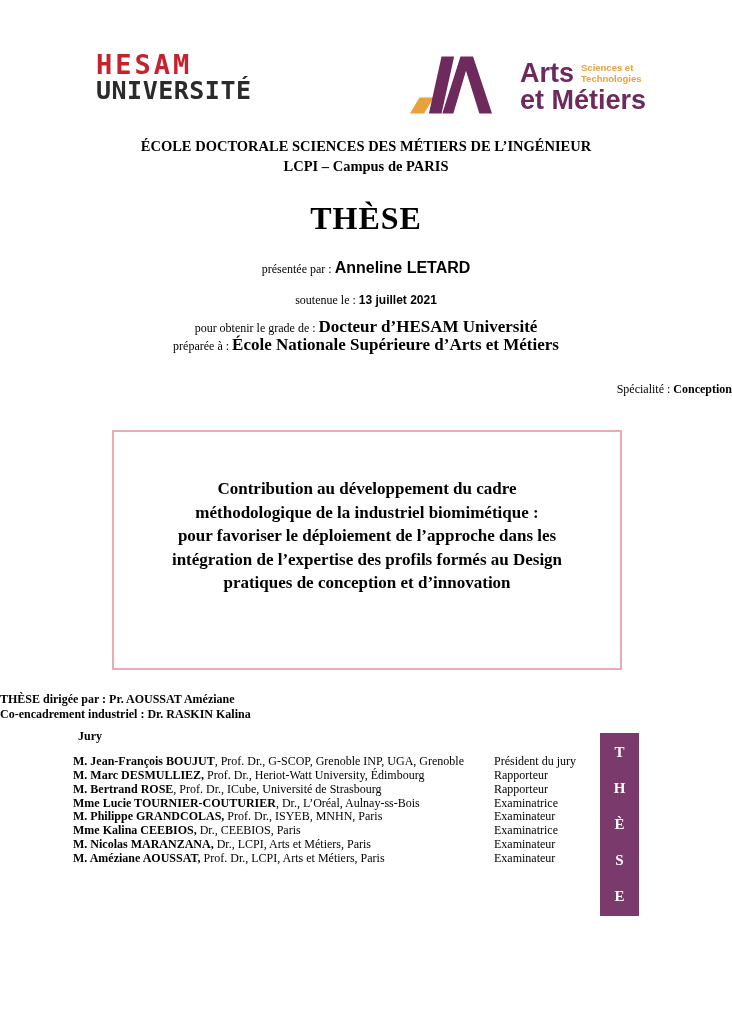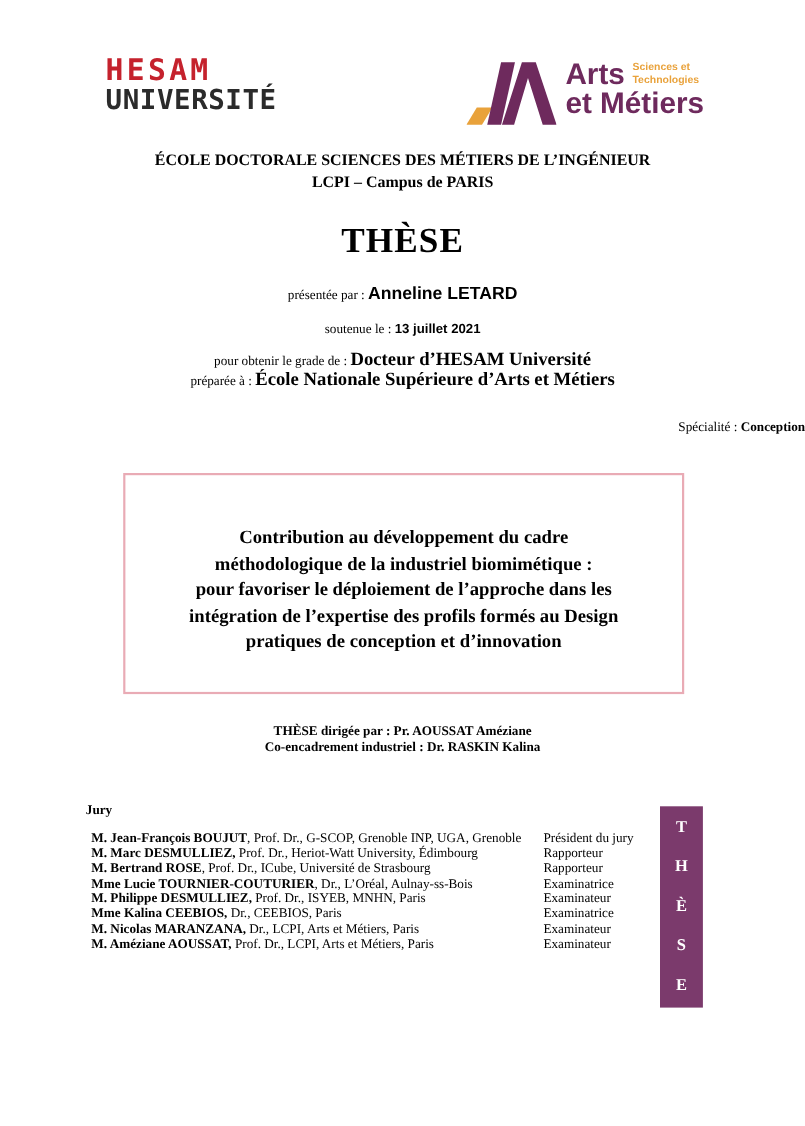--- a/index.html
+++ b/index.html
@@ -5,21 +5,21 @@
   html,body{margin:0;padding:0;background:#fff;}
   .page{position:relative;width:732px;height:1024px;background:#fff;overflow:hidden;
         font-family:"Liberation Serif","DejaVu Serif",serif;color:#000;}
 
   
   .hesam-logo{position:absolute;left:96px;top:52px;line-height:26px;
               font-family:"DejaVu Sans Mono",monospace;font-weight:bold;}
   .hesam-line1{font-size:27px;letter-spacing:3px;color:var(--hesam_red,#c5222d);}
   .hesam-line2{font-size:25px;letter-spacing:0.5px;color:var(--logo_dark,#2b2b2b);}
 
-  .am-logo{position:absolute;left:424px;top:54px;display:flex;align-items:flex-start;}
+  .am-logo{position:absolute;left:410px;top:54px;display:flex;align-items:flex-end;gap:20px;}
   .am-mark{display:block;margin-top:2px;}
   .am-mark .p{fill:var(--am_purple,#6e2a5d);}
   .am-mark .o{fill:var(--am_orange,#e9a23b);}
   .am-text{margin-left:8px;font-family:"Liberation Sans",sans-serif;font-weight:bold;
            color:var(--am_purple,#6e2a5d);line-height:27px;}
   .am-row1{display:flex;align-items:flex-start;}
   .am-name{font-size:27px;}
   .am-tagline{margin-left:7px;margin-top:3px;font-size:9.5px;line-height:10.5px;
               color:var(--am_orange,#e9a23b);}
 
@@ -32,34 +32,34 @@
   .l-degree{top:317px;}
   .l-prepared{top:335px;}
   .l-specialty{top:379px;text-align:right;}
   .lbl{font-size:12px;}
   .val-sans-lg{font-family:"Liberation Sans",sans-serif;font-weight:bold;font-size:16px;}
   .val-sans-sm{font-family:"Liberation Sans",sans-serif;font-weight:bold;font-size:12px;}
   .val-serif-lg{font-weight:bold;font-size:17px;}
   .val-serif-sm{font-weight:bold;font-size:12px;}
 
   
-  .title-box{position:absolute;left:112px;top:430px;width:510px;height:201px;
+  .title-box{position:absolute;left:112px;top:430px;width:510px;height:240px;
              box-sizing:border-box;border:2px solid var(--box_border,#e9abb5);
              padding-top:45px;text-align:center;}
   .title-line{font-weight:bold;font-size:17px;line-height:23.5px;}
 
   
-  .direction{position:absolute;left:0;top:657px;width:100%;text-align:center;
+  .direction{position:absolute;left:0;top:692px;width:100%;text-align:left;
              font-weight:bold;font-size:12px;line-height:15px;}
 
   
   .jury-label{position:absolute;left:78px;top:729px;font-weight:bold;font-size:12px;}
   .jury-list{position:absolute;left:0;top:755px;width:100%;}
   .jury-row{position:relative;height:13.85px;line-height:13.85px;font-size:12px;}
-  .jury-left{position:absolute;left:83px;white-space:pre;}
+  .jury-left{position:absolute;left:73px;white-space:pre;}
   .jury-name{font-weight:bold;}
   .jury-role{position:absolute;left:494px;}
 
   
   .side-tab{position:absolute;left:600px;top:733px;width:39px;height:183px;
             background:var(--tab_purple,#7b3a6c);display:flex;flex-direction:column;
             align-items:center;justify-content:space-between;box-sizing:border-box;
             padding:12px 0;}
   .side-tab .tl{color:#fff;font-weight:bold;font-size:15px;line-height:15px;}
 </style>
@@ -133,21 +133,21 @@
     </div>
     <div class="jury-row">
       <span class="jury-left"><span class="jury-name">M. Bertrand ROSE</span><span>, Prof. Dr., ICube, Université de Strasbourg</span></span>
       <span class="jury-role">Rapporteur</span>
     </div>
     <div class="jury-row">
       <span class="jury-left"><span class="jury-name">Mme Lucie TOURNIER-COUTURIER</span><span>, Dr., L’Oréal, Aulnay-ss-Bois</span></span>
       <span class="jury-role">Examinatrice</span>
     </div>
     <div class="jury-row">
-      <span class="jury-left"><span class="jury-name">M. Philippe DESMULLIEZ,</span><span> Prof. Dr., ISYEB, MNHN, Paris</span></span>
+      <span class="jury-left"><span class="jury-name">M. Philippe GRANDCOLAS,</span><span> Prof. Dr., ISYEB, MNHN, Paris</span></span>
       <span class="jury-role">Examinateur</span>
     </div>
     <div class="jury-row">
       <span class="jury-left"><span class="jury-name">Mme Kalina CEEBIOS,</span><span> Dr., CEEBIOS, Paris</span></span>
       <span class="jury-role">Examinatrice</span>
     </div>
     <div class="jury-row">
       <span class="jury-left"><span class="jury-name">M. Nicolas MARANZANA,</span><span> Dr., LCPI, Arts et Métiers, Paris</span></span>
       <span class="jury-role">Examinateur</span>
     </div>

